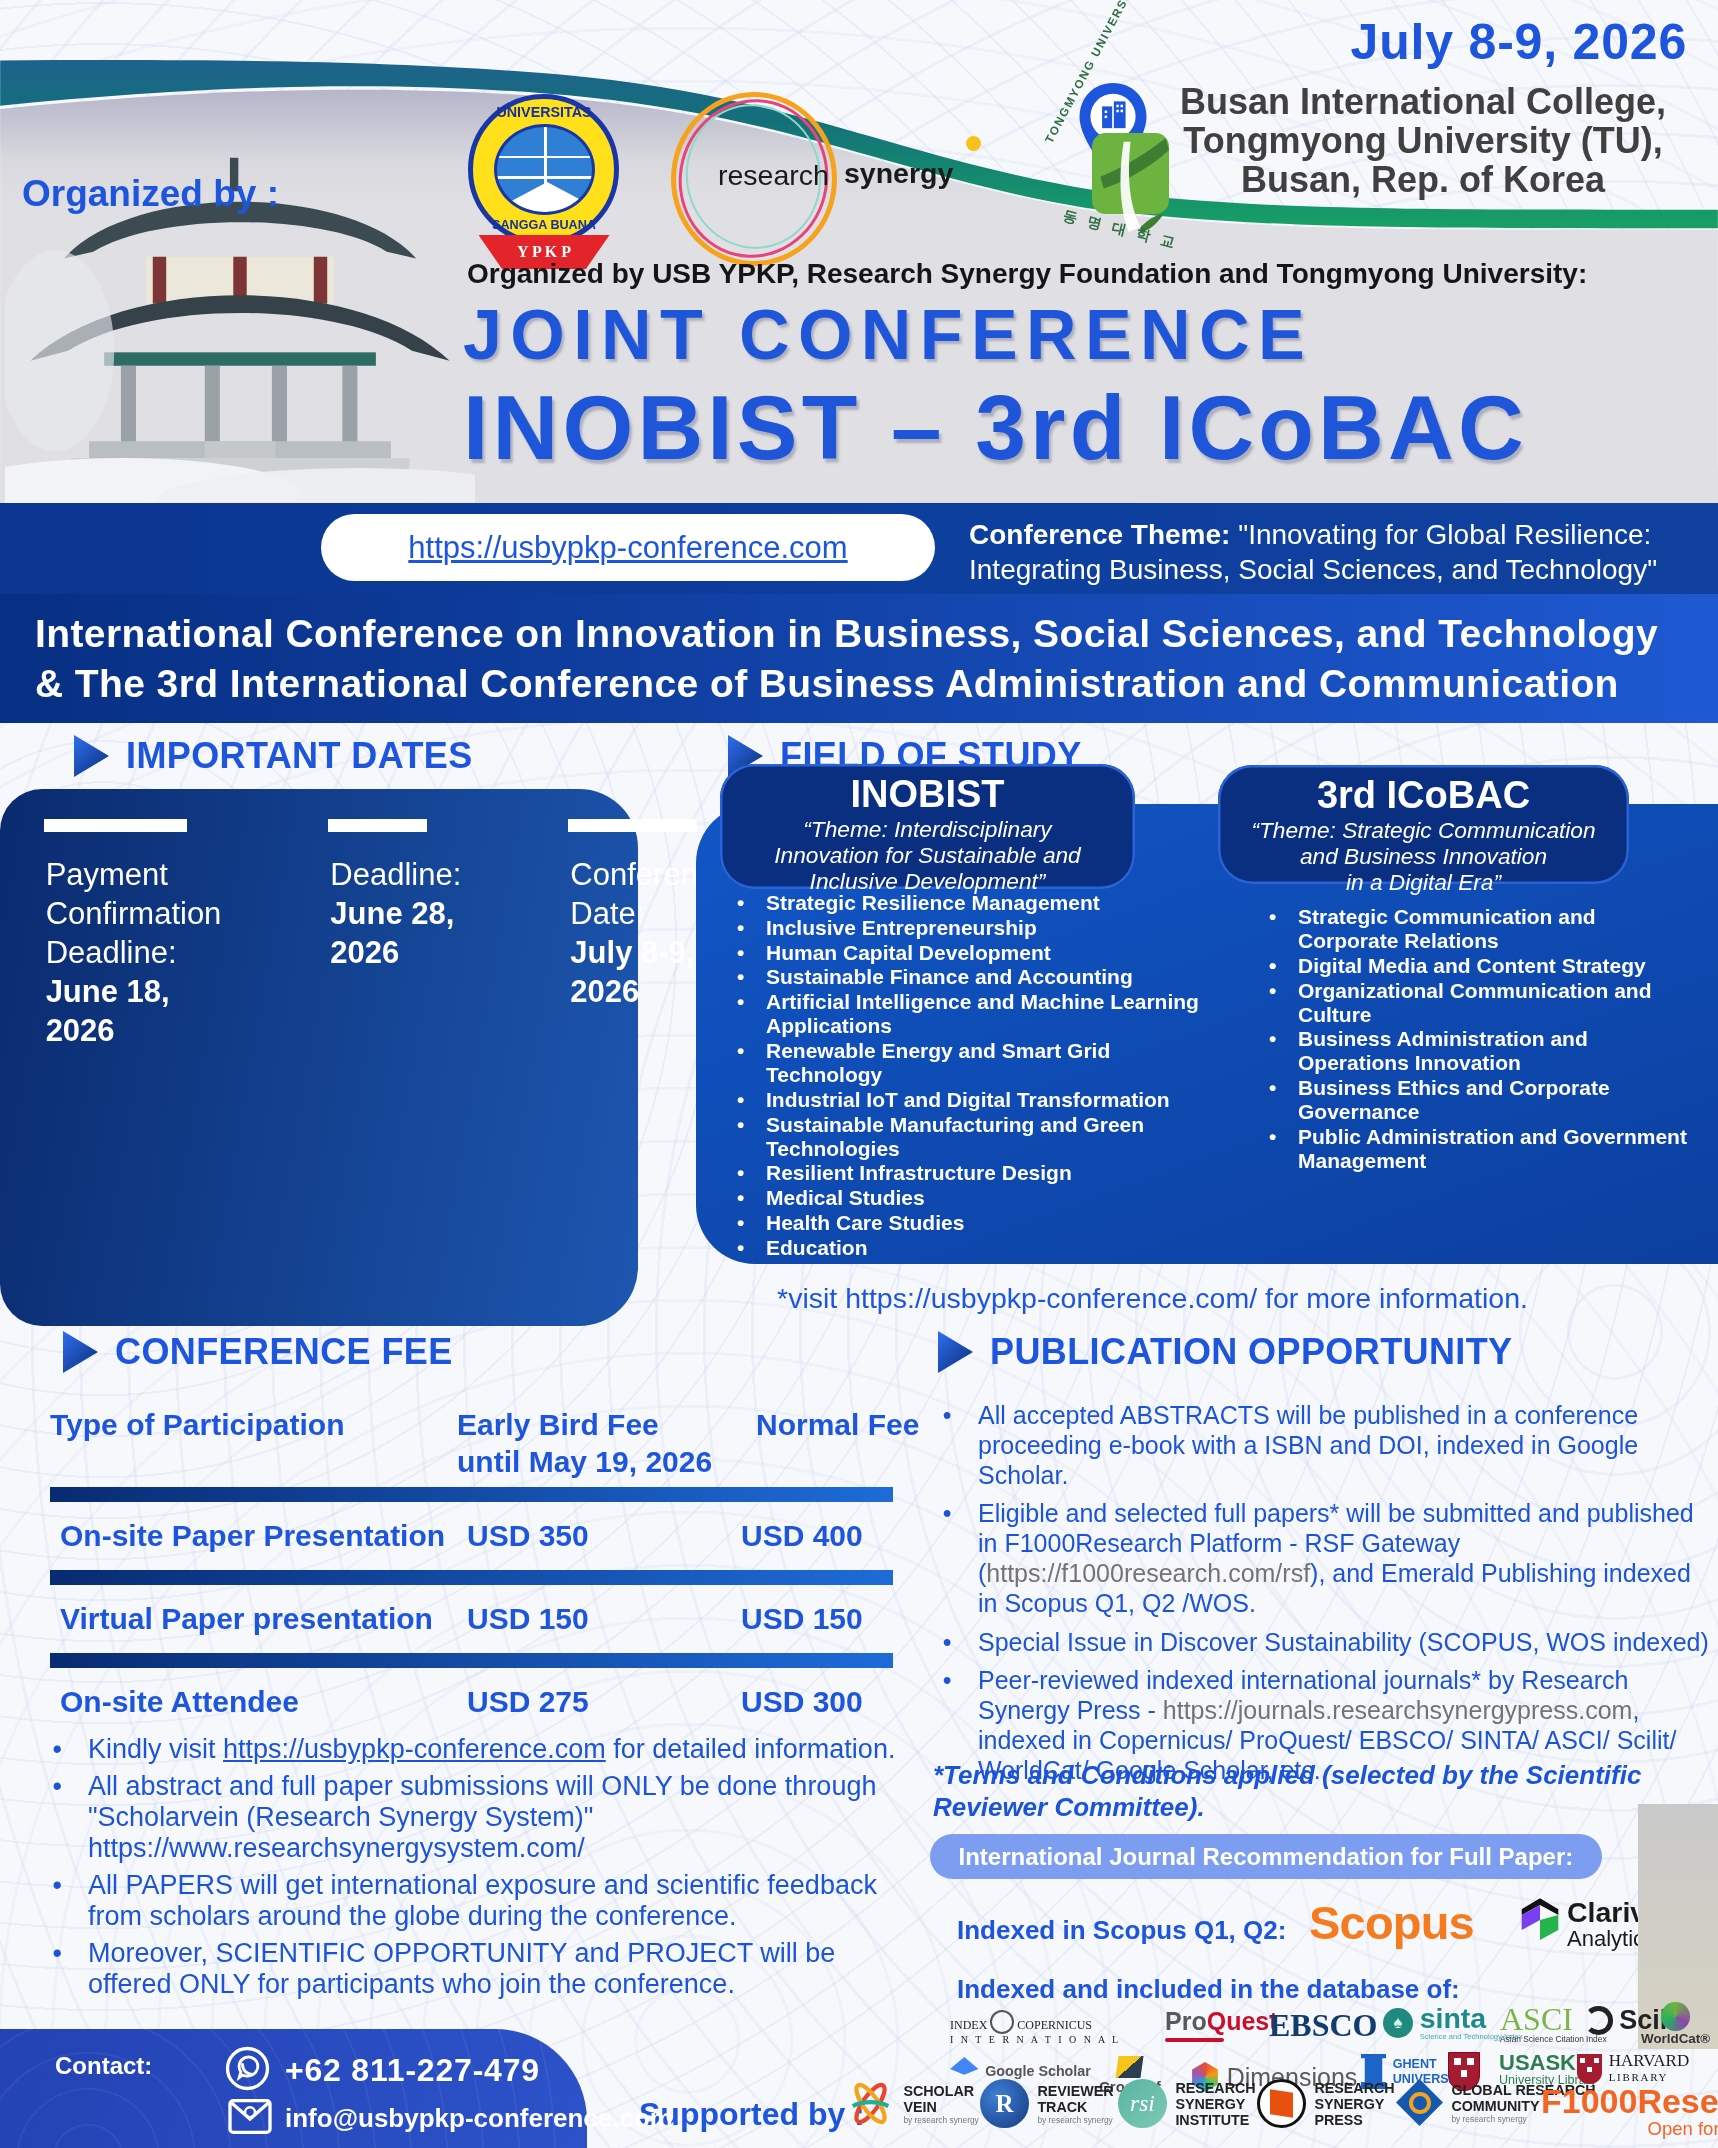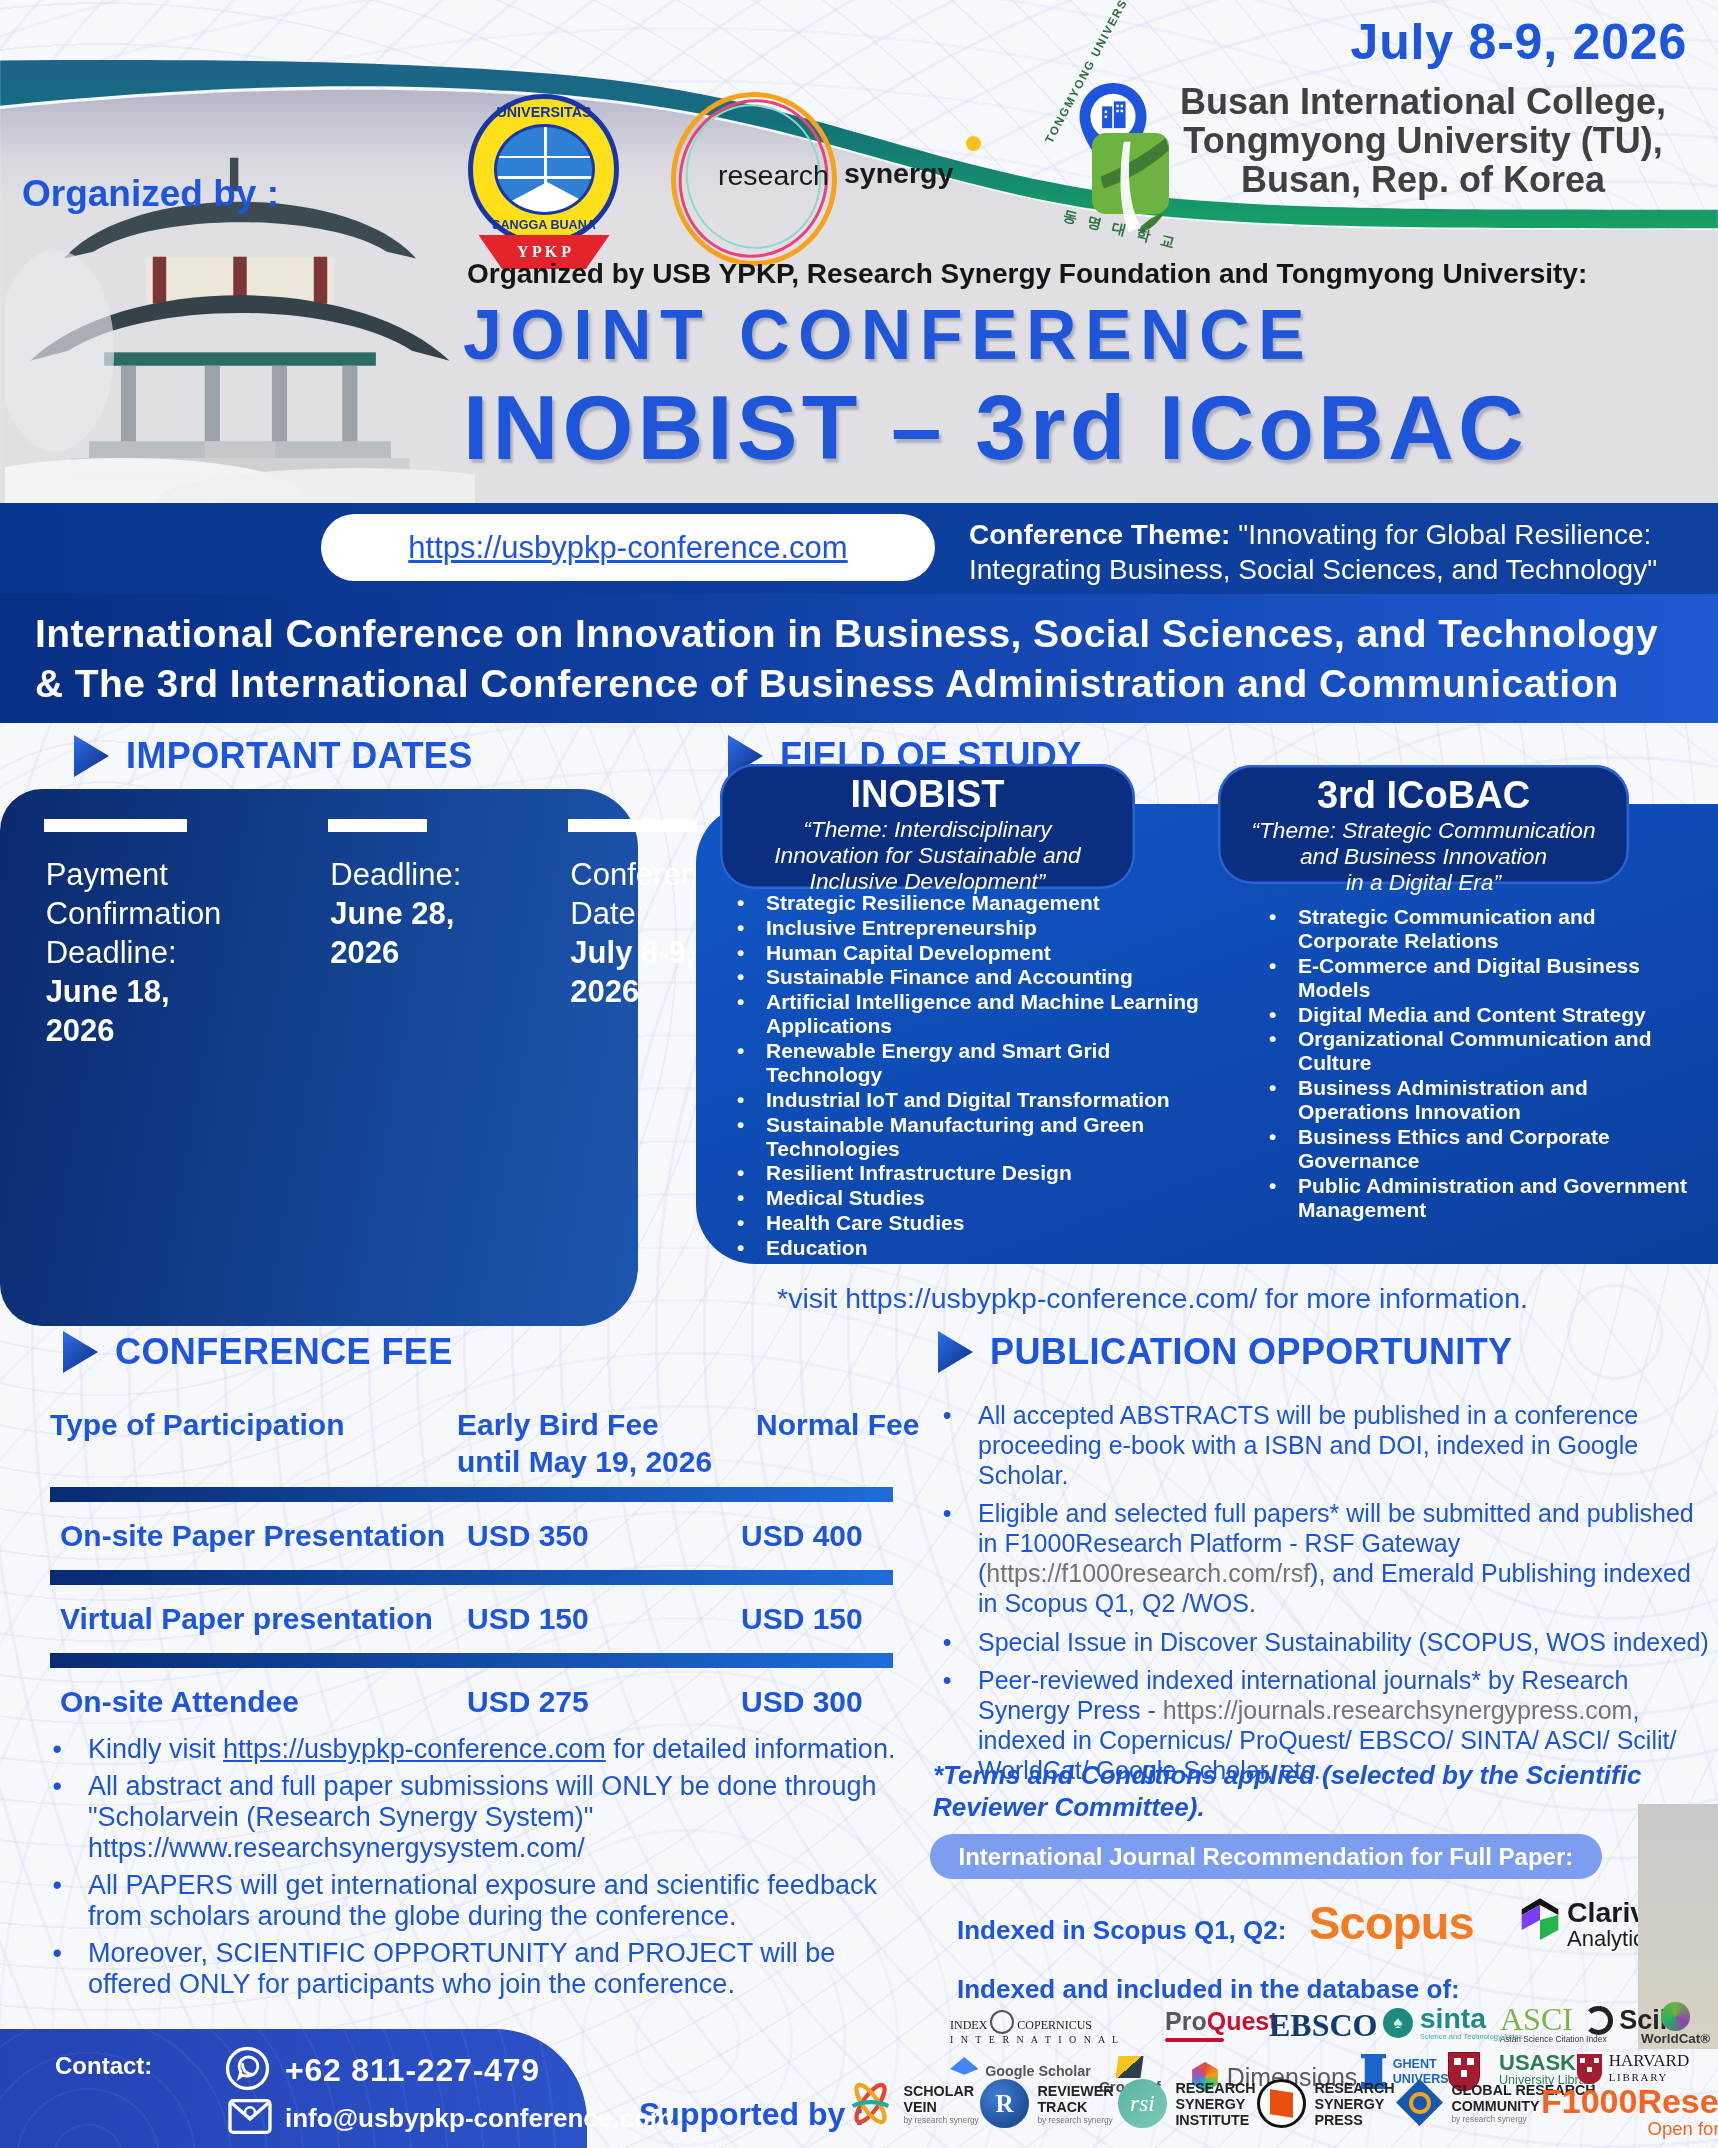--- a/index.html
+++ b/index.html
@@ -323,21 +323,20 @@
   </div>
 </div>
   <div class="abs" style="left:1264px;top:905px;width:430px;">
   <div class="topic">
     <span class="t-dot">•</span>
     <span>Strategic Communication and Corporate Relations</span>
   </div>
 
   <div class="topic">
     <span class="t-dot">•</span>
-    <span>E-Commerce and Digital Business Models</span>
   </div>
 
   <div class="topic">
     <span class="t-dot">•</span>
     <span>Digital Media and Content Strategy</span>
   </div>
 
   <div class="topic">
     <span class="t-dot">•</span>
     <span>Organizational Communication and Culture</span>

